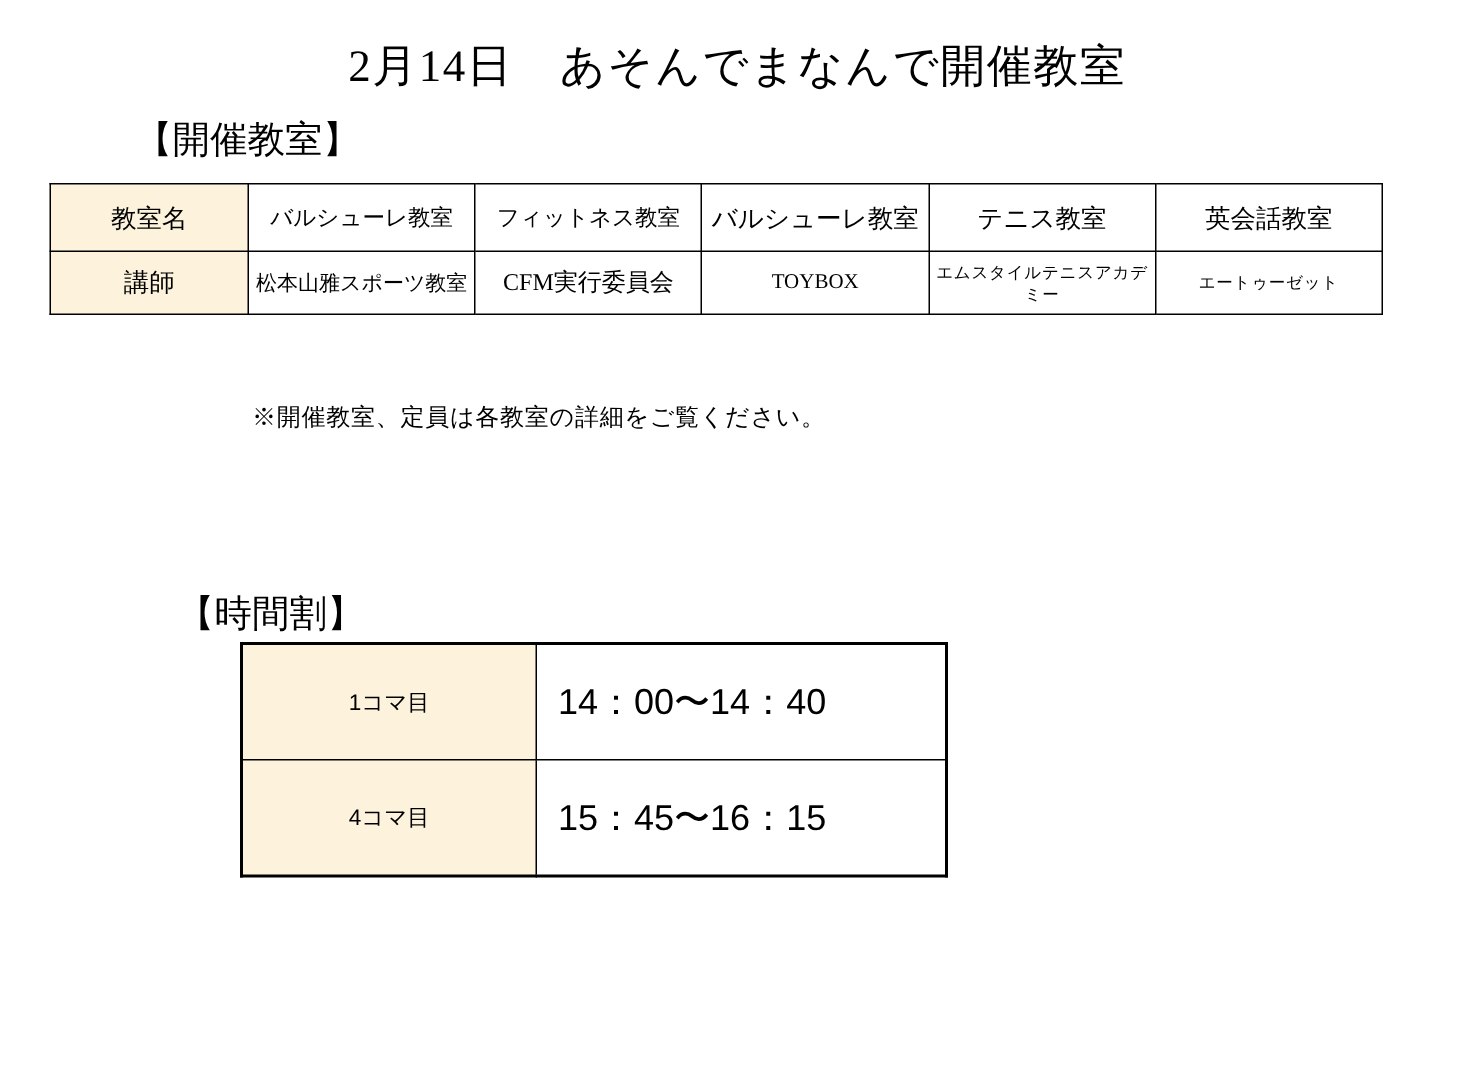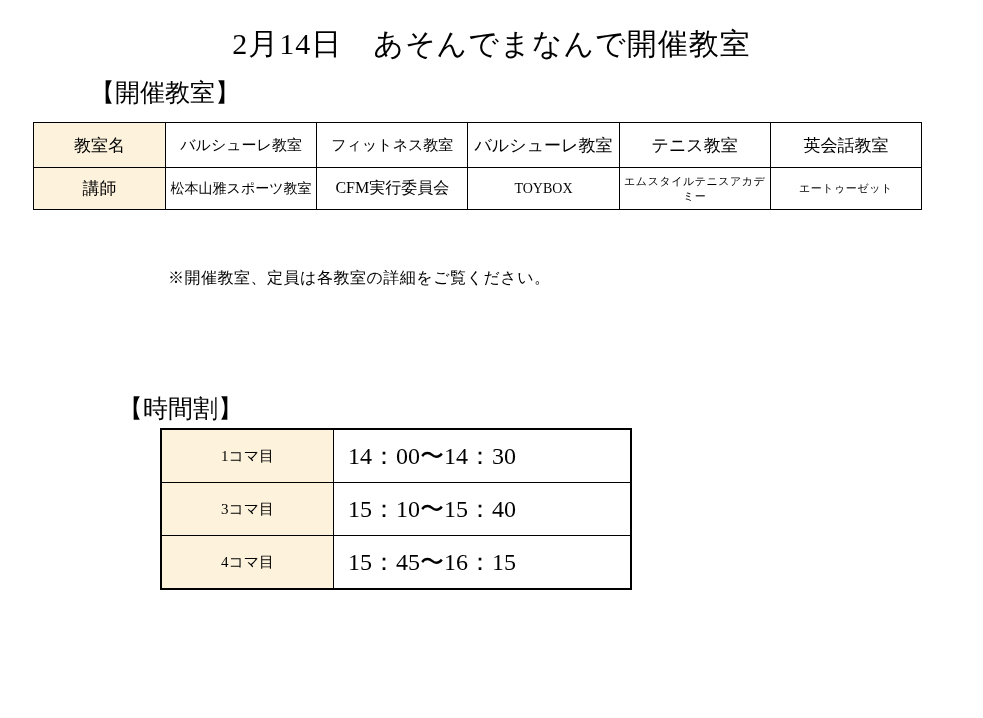--- a/index.html
+++ b/index.html
@@ -101,23 +101,23 @@
     position: absolute;
     top: 428px;
     left: 160px;
     width: 472px;
     border-collapse: collapse;
     table-layout: fixed;
   }
   .timetable td {
     border: 1px solid #000000;
     height: 44px;
-    padding: 4px;
+    padding: 16px;
     vertical-align: middle;
-    font-family: Liberation Serif, serif;
+    font-family: Liberation Sans, sans-serif;
   }
   .timetable .slot-label {
     background: #fdf3dd;
     width: 163px;
     text-align: center;
     font-size: 15px;
   }
   .timetable .slot-time {
     text-align: left;
     padding-left: 14px;
@@ -162,24 +162,20 @@
 </table>
 
 <div class="note">※開催教室、定員は各教室の詳細をご覧ください。</div>
 
 <div class="section-heading" id="heading-timetable">【時間割】</div>
 
 <table class="timetable">
   <tbody>
     <tr>
       <td class="slot-label">1コマ目</td>
-      <td class="slot-time">14：00〜14：30</td>
-    </tr>
-    <tr>
-      <td class="slot-label">3コマ目</td>
-      <td class="slot-time">15：10〜15：40</td>
+      <td class="slot-time">14：00〜14：40</td>
     </tr>
     <tr>
       <td class="slot-label">4コマ目</td>
       <td class="slot-time">15：45〜16：15</td>
     </tr>
   </tbody>
 </table>
 
 </body></html>

